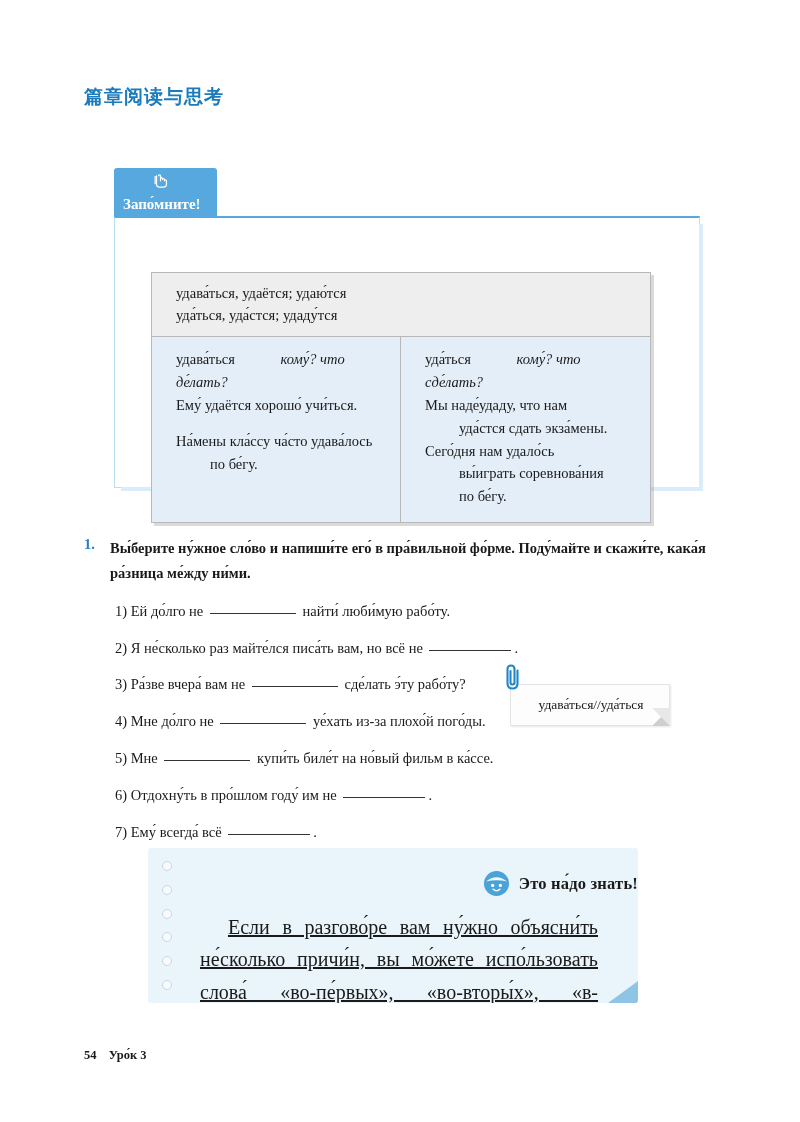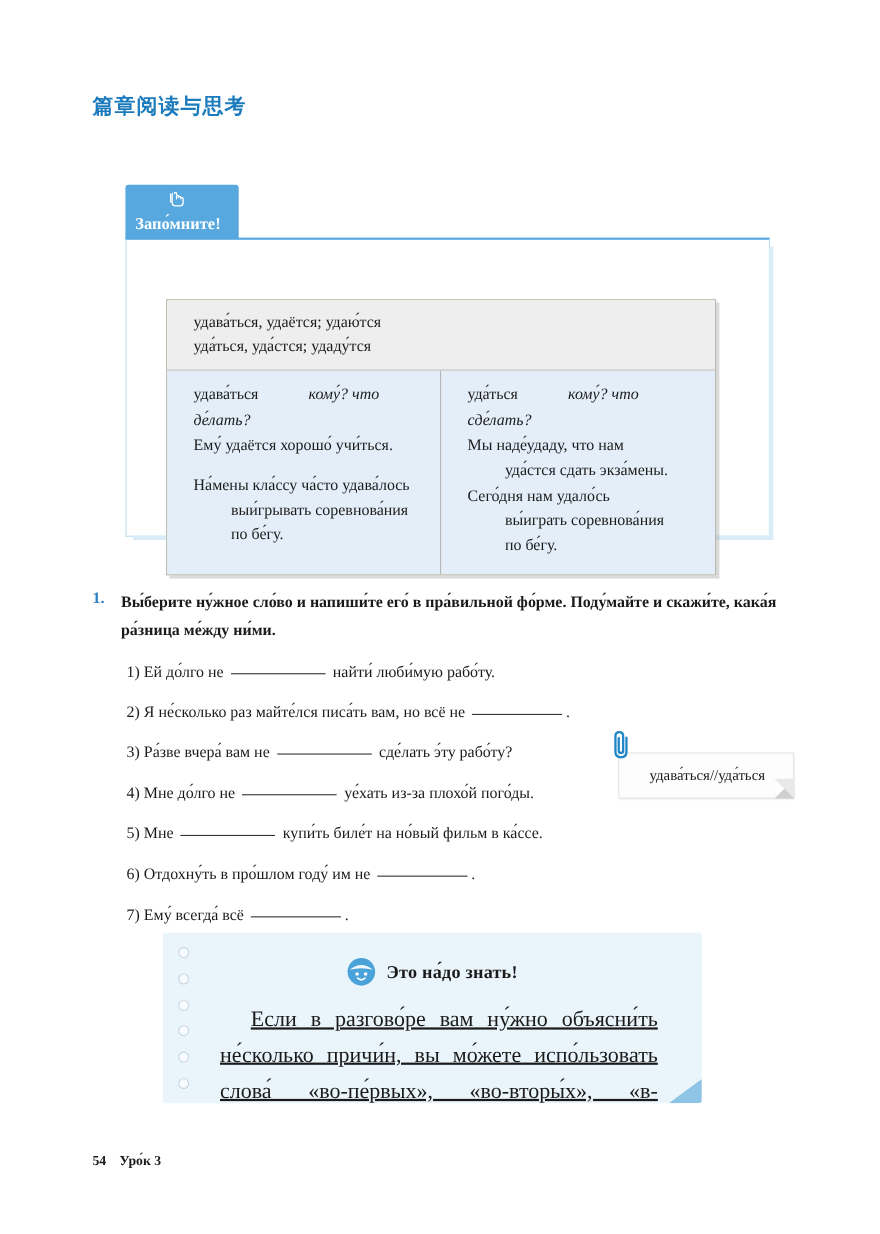--- a/index.html
+++ b/index.html
@@ -157,21 +157,21 @@
     width: 86px;
     border-bottom: 1px solid #333;
     margin: 0 3px;
     vertical-align: 2px;
   }
   .blank.short { width: 82px; }
 
   
   .sticky {
     position: absolute;
-    left: 562px;
+    left: 510px;
     top: 684px;
     width: 160px;
     background: #fdfdfd;
     border: 1px solid #e3e3e3;
     box-shadow: 1px 1px 2px rgba(0,0,0,0.10);
     padding: 12px 8px 12px 10px;
     font-size: 13.5px;
     text-align: center;
     box-sizing: border-box;
   }
@@ -218,21 +218,21 @@
   .hole {
     width: 8px;
     height: 8px;
     border: 1px solid #c6d7e4;
     border-radius: 50%;
     background: #f7fbfe;
   }
   .note-title-row {
     display: flex;
     align-items: center;
-    justify-content: center;
+    justify-content: flex-end;
     gap: 9px;
     padding-top: 22px;
   }
   .face-icon {
     width: 27px;
     height: 27px;
   }
   .note-title {
     font-size: 16.5px;
     font-weight: bold;
@@ -296,21 +296,20 @@
 
       <div class="conj-cols">
 
         <div class="conj-col left">
           <div>
             <span>удава́ться </span><span class="ital">кому́? что де́лать?</span>
           </div>
           <div>Ему́ удаётся хорошо́ учи́ться.</div>
           <div class="gap"></div>
           <div>На́мены кла́ссу ча́сто удава́лось</div>
-          <div class="ind">выи́грывать соревнова́ния</div>
           <div class="ind">по бе́гу.</div>
         </div>
 
         <div class="conj-col right">
           <div>
             <span>уда́ться </span><span class="ital">кому́? что сде́лать?</span>
           </div>
           <div>Мы наде́удаду, что нам</div>
           <div class="ind">уда́стся сдать экза́мены.</div>
           <div>Сего́дня нам удало́сь</div>

